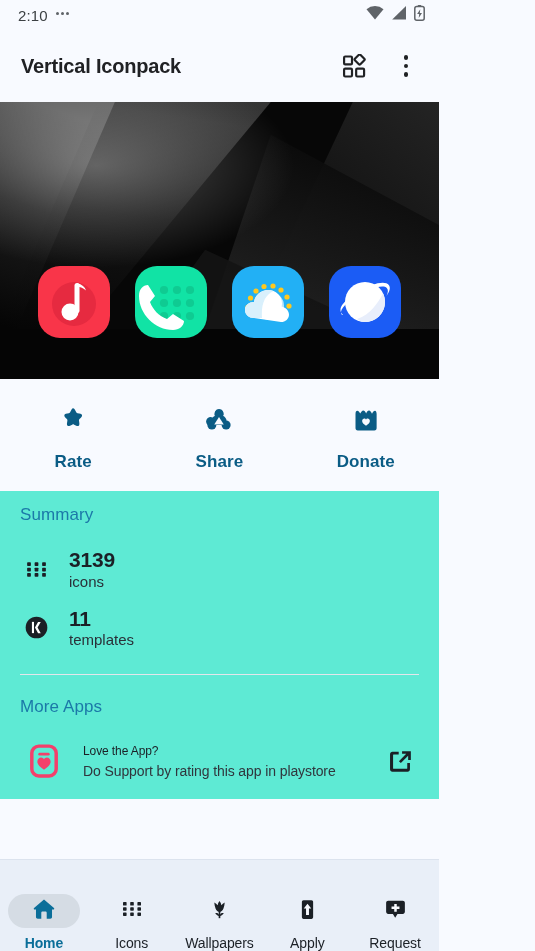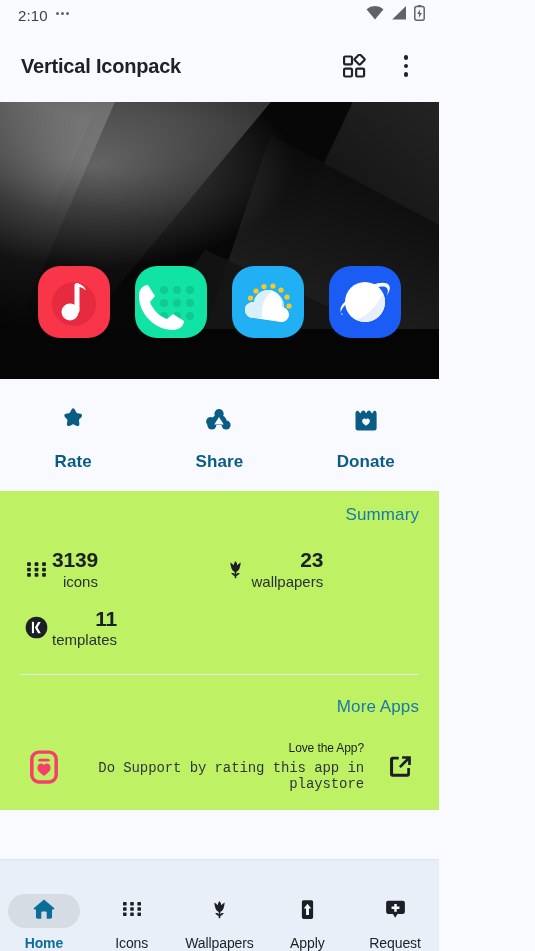--- a/index.html
+++ b/index.html
@@ -55,41 +55,41 @@
 
   
   .actions {
     flex:0 0 112px; display:flex; align-items:center;
     padding:6px 0 0 0; background:#F8FAFF;
   }
   .action { flex:1; display:flex; flex-direction:column; align-items:center; gap:13px; cursor:pointer; }
   .action-label { font-size:17px; font-weight:700; color:#0B5C85; letter-spacing:.1px; }
 
   
-  .section { background:#bef264; padding:0 20px;text-align:right; }
+  .section { background:#5eead4; padding:0 20px; }
   .section-title { font-size:17px; color:#1B79A8; font-weight:400; letter-spacing:.1px; }
 
   .summary { padding-top:14px; }
   .stat-grid { margin-top:20px; }
   .stat-row { display:flex; }
-  .stat { display:flex; align-items:center; flex:0 0 50%; padding:3px 0 13px 0; }
+  .stat { display:flex; align-items:center; gap:17px; flex:0 0 50%; padding:3px 0 13px 0; }
   .stat-ic { width:32px; display:flex; justify-content:center; align-items:center; flex:0 0 32px; }
   .stat-txt { display:flex; flex-direction:column; gap:1px; }
   .stat-num { font-size:21px; font-weight:700; color:#1B2026; line-height:1.12; letter-spacing:-.2px; }
   .stat-lbl { font-size:15px; color:#2A3038; line-height:1.2; }
 
   .divider { height:1px; background:#E4E6EB; margin:12px 0 0 0; }
 
   
   .moreapps { padding-top:22px; }
   .ma-card { display:flex; align-items:center; gap:19px; padding:24px 2px 18px 4px; cursor:pointer; }
   .ma-icon { flex:0 0 40px; width:40px; height:40px; display:flex; align-items:center; justify-content:center; }
   .ma-text { flex:1; display:flex; flex-direction:column; gap:5px; }
   .ma-title { font-size:12px; color:#1B2026; letter-spacing:-.1px; }
-  .ma-sub { font-size:14px; color:#30363D; letter-spacing:-.1px;font-family:Liberation Mono, monospace; }
+  .ma-sub { font-size:14px; color:#30363D; letter-spacing:-.1px; }
   .ma-act { flex:0 0 34px; display:flex; justify-content:center; }
 
   
   .spacer { flex:1 1 auto; background:#F8FAFF; }
   .bottomnav {
     flex:0 0 92px; height:92px;
     background:#E9EFF8; border-top:1px solid #DCE3EE;
     display:flex; align-items:flex-end; padding-top:10px;
   }
   .nav-item { flex:1; display:flex; flex-direction:column; align-items:center; gap:7px; cursor:pointer; }
@@ -301,33 +301,20 @@
                 <rect x="10.2" y="15.4" width="3.6" height="3.6" rx=".7"></rect>
                 <rect x="17.4" y="15.4" width="3.6" height="3.6" rx=".7"></rect>
             </svg>
           </span>
           <span class="stat-txt">
             <span class="stat-num">3139</span>
             <span class="stat-lbl">icons</span>
           </span>
         </div>
 
-        <div class="stat">
-          <span class="stat-ic">
-            <svg width="25" height="26" viewBox="0 0 24 24" fill="#1B2026">
-              <path d="M12 4.2c1 1.2 1.6 2.6 1.8 4.2.8-1.1 1.9-2 3.2-2.6-.1 2.1-.5 4-1.2 5.6-.9 2.1-2.2 3.3-3.8 3.3s-2.9-1.2-3.8-3.3C7.5 9.8 7.1 7.9 7 5.8c1.3.6 2.4 1.5 3.2 2.6.2-1.6.8-3 1.8-4.2Z"></path>
-              <path d="M11.2 13.4h1.6v7.4h-1.6z"></path>
-              <path d="M11.5 18.8c-1.3-.3-2.7-1.3-3.6-2.7 1.6-.6 3 0 3.6 1.3Zm1 0c1.3-.3 2.7-1.3 3.6-2.7-1.6-.6-3 0-3.6 1.3Z"></path>
-            </svg>
-          </span>
-          <span class="stat-txt">
-            <span class="stat-num">23</span>
-            <span class="stat-lbl">wallpapers</span>
-          </span>
-        </div>
 
       </div>
 
       <div class="stat-row">
 
         <div class="stat">
           <span class="stat-ic">
             <svg width="25" height="25" viewBox="0 0 24 24">
               <circle cx="12" cy="12" r="10.4" fill="#1B2026"></circle>
               <rect x="7.6" y="6.6" width="2" height="10.8" fill="#ffffff"></rect>

